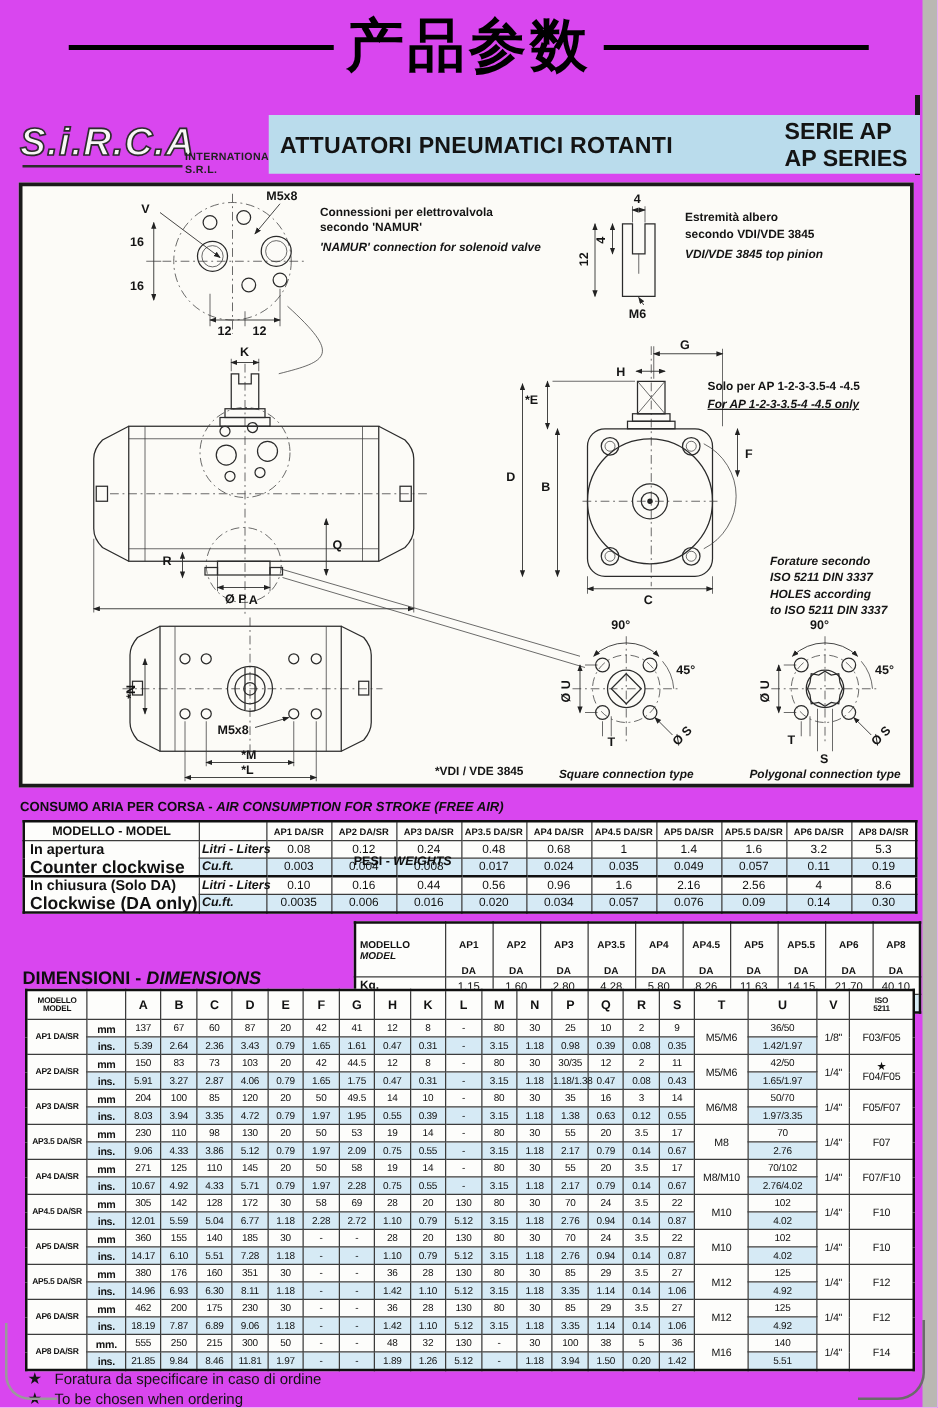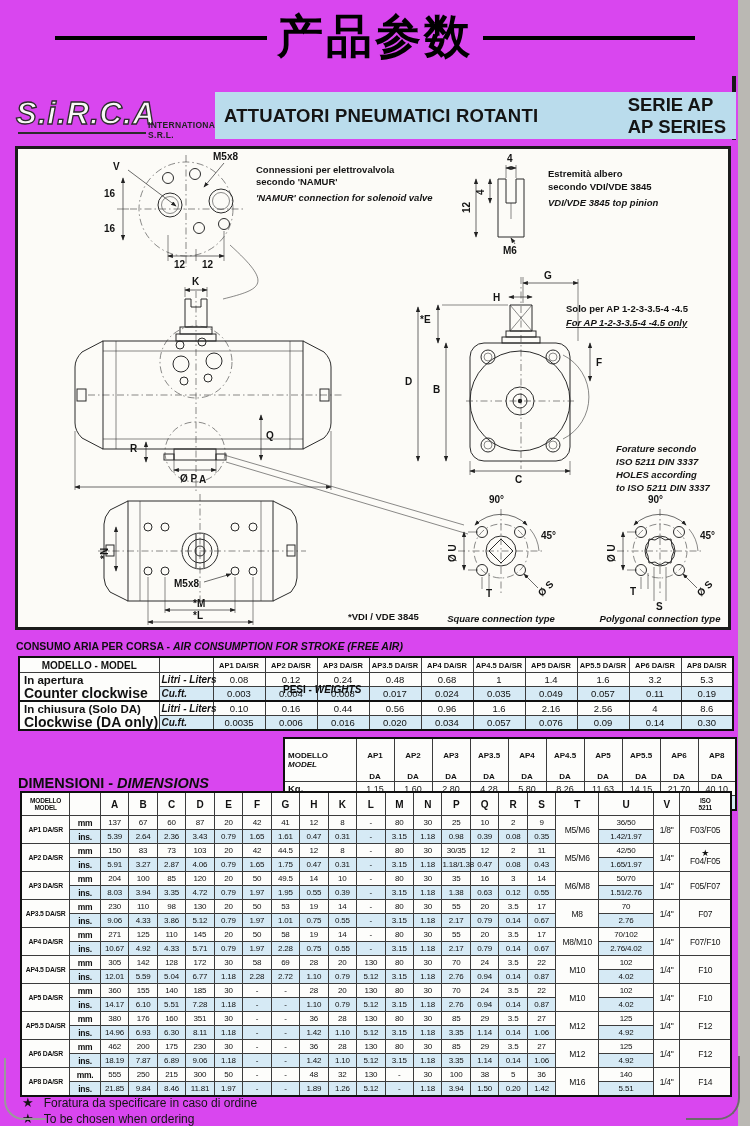--- a/index.html
+++ b/index.html
@@ -753,21 +753,21 @@
           <td class="dval">1.95</td>
           <td class="dval">0.55</td>
           <td class="dval">0.39</td>
           <td class="dval">-</td>
           <td class="dval">3.15</td>
           <td class="dval">1.18</td>
           <td class="dval">1.38</td>
           <td class="dval">0.63</td>
           <td class="dval">0.12</td>
           <td class="dval">0.55</td>
-          <td class="dval">1.51/2.76</td>
+          <td class="dval">1.97/3.35</td>
         </tr>
         <tr class="mmrow">
           <td class="dmodel" rowspan="2">AP3.5 DA/SR</td>
           <td class="dunit">mm</td>
           <td class="dval">230</td>
           <td class="dval">110</td>
           <td class="dval">98</td>
           <td class="dval">130</td>
           <td class="dval">20</td>
           <td class="dval">50</td>
@@ -789,21 +789,21 @@
           </td>
         </tr>
         <tr class="insrow shade">
           <td class="dunit">ins.</td>
           <td class="dval">9.06</td>
           <td class="dval">4.33</td>
           <td class="dval">3.86</td>
           <td class="dval">5.12</td>
           <td class="dval">0.79</td>
           <td class="dval">1.97</td>
-          <td class="dval">1.01</td>
+          <td class="dval">2.09</td>
           <td class="dval">0.75</td>
           <td class="dval">0.55</td>
           <td class="dval">-</td>
           <td class="dval">3.15</td>
           <td class="dval">1.18</td>
           <td class="dval">2.17</td>
           <td class="dval">0.79</td>
           <td class="dval">0.14</td>
           <td class="dval">0.67</td>
           <td class="dval">2.76</td>

